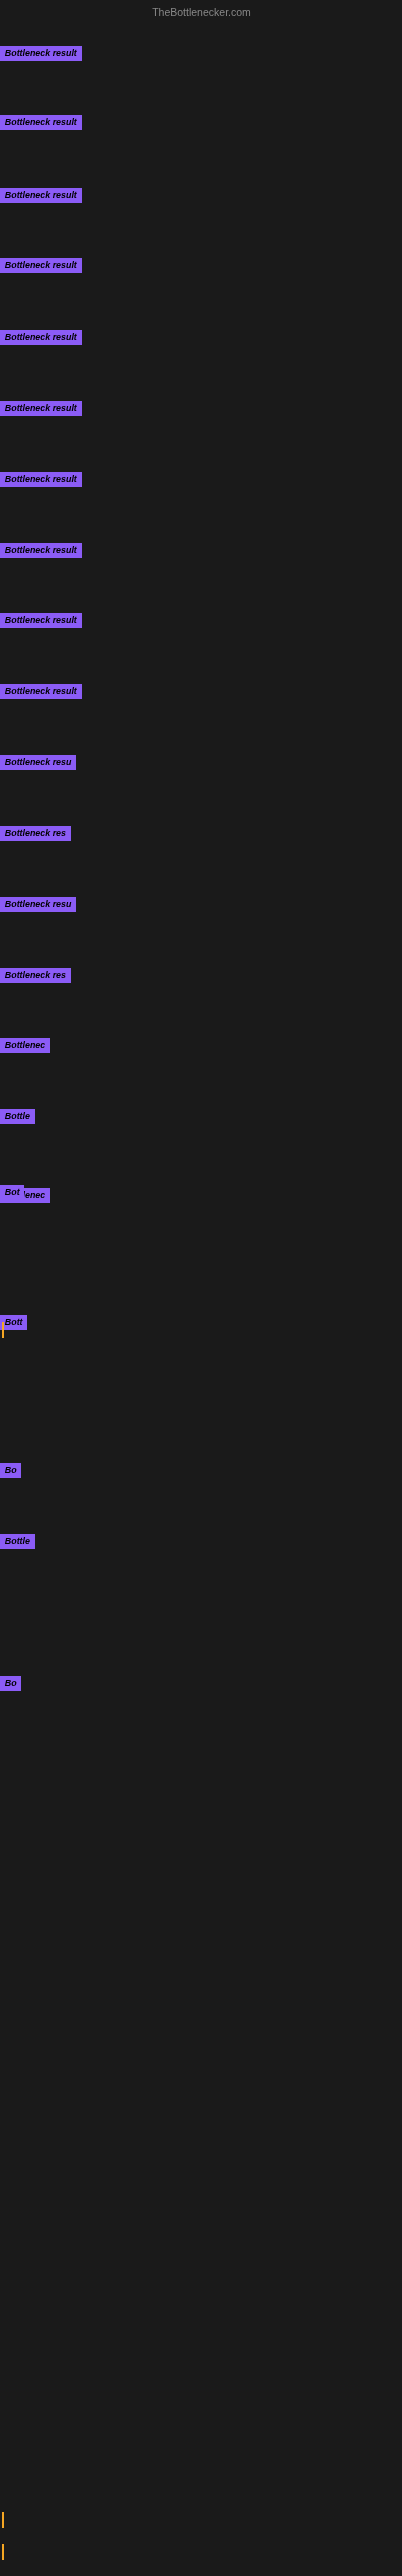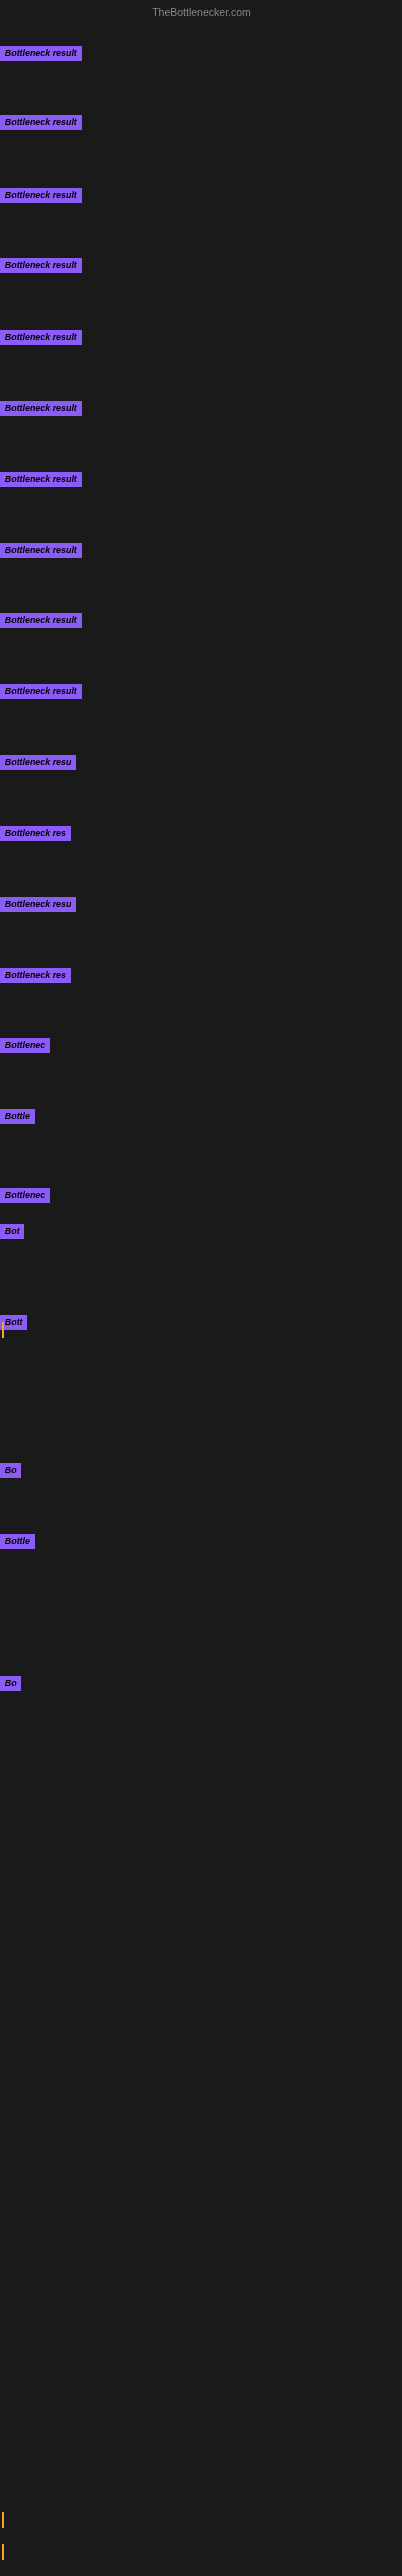--- a/index.html
+++ b/index.html
@@ -63,21 +63,21 @@
     <div class="bottleneck-badge" style="top: 543px; max-width: 91px;">Bottleneck result</div>
     <div class="bottleneck-badge" style="top: 613px; max-width: 89px;">Bottleneck result</div>
     <div class="bottleneck-badge" style="top: 684px; max-width: 89px;">Bottleneck result</div>
     <div class="bottleneck-badge" style="top: 755px; max-width: 81px;">Bottleneck resu</div>
     <div class="bottleneck-badge" style="top: 826px; max-width: 76px;">Bottleneck res</div>
     <div class="bottleneck-badge" style="top: 897px; max-width: 81px;">Bottleneck resu</div>
     <div class="bottleneck-badge" style="top: 968px; max-width: 76px;">Bottleneck res</div>
     <div class="bottleneck-badge" style="top: 1038px; max-width: 63px;">Bottlenec</div>
     <div class="bottleneck-badge" style="top: 1109px; max-width: 42px;">Bottle</div>
     <div class="bottleneck-badge" style="top: 1188px; max-width: 56px;">Bottlenec</div>
-    <div class="bottleneck-badge" style="top: 1224px; max-width: 28px;">Bot</div>
+    <div class="bottleneck-badge" style="top: 1185px; max-width: 28px;">Bot</div>
     <div class="bottleneck-badge" style="top: 1315px; max-width: 32px;">Bott</div>
     <div class="bottleneck-badge" style="top: 1463px; max-width: 22.5px;">Bo</div>
     <div class="bottleneck-badge" style="top: 1534px; max-width: 42px;">Bottle</div>
     <div class="bottleneck-badge" style="top: 1676px; max-width: 22.5px;">Bo</div>
   </div>
 <div id="lines-container">
     <div class="vertical-line" style="top: 1322px; height: 16px;"></div>
     <div class="vertical-line" style="top: 2512px; height: 16px;"></div>
     <div class="vertical-line" style="top: 2544px; height: 16px;"></div>
   </div>

